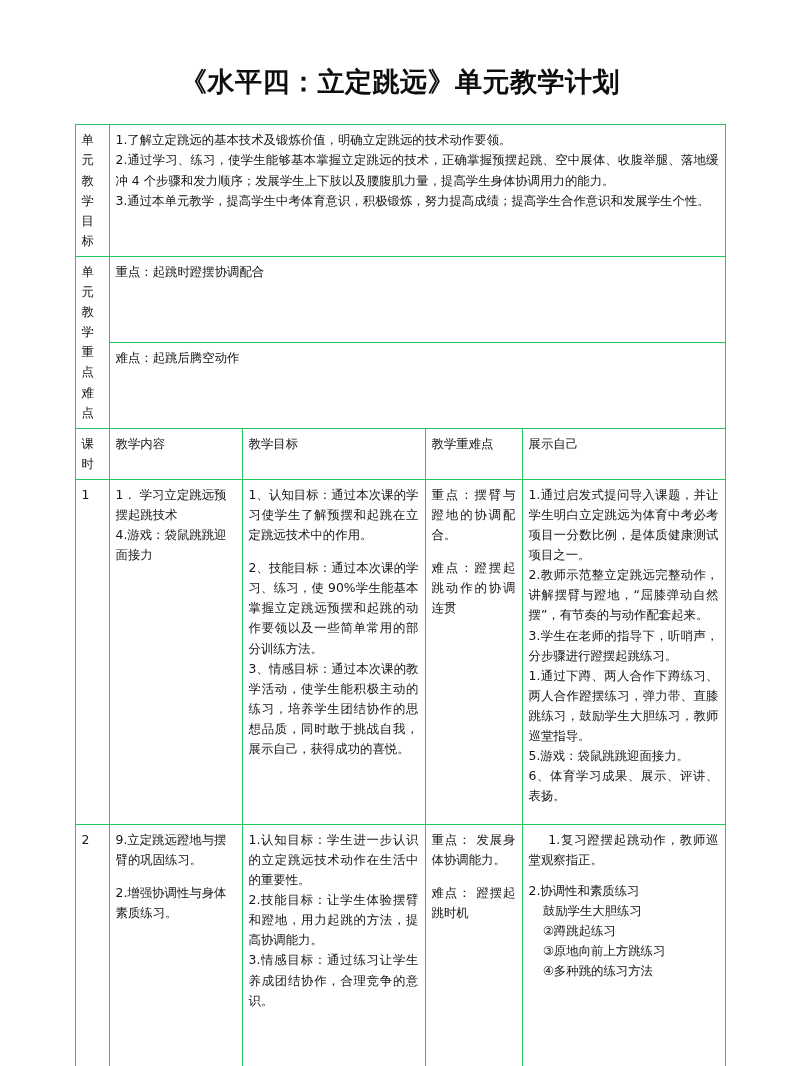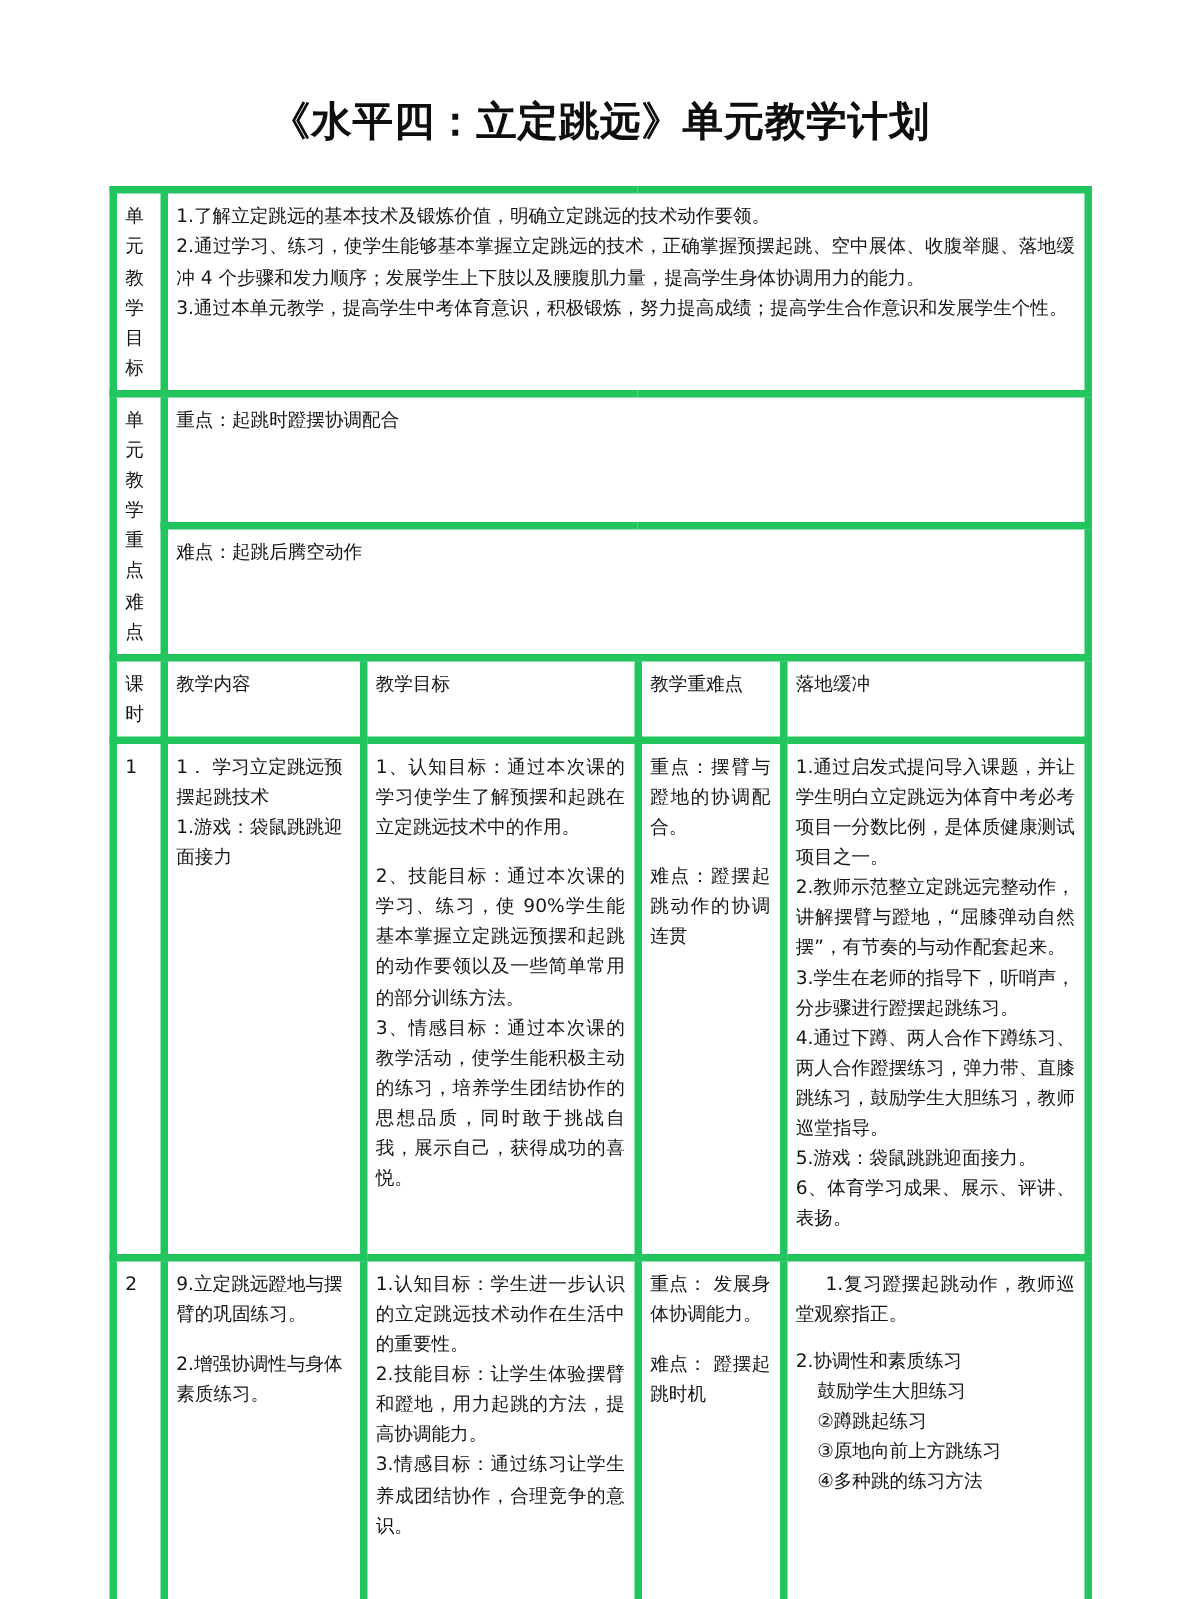--- a/index.html
+++ b/index.html
@@ -31,21 +31,21 @@
     padding: 66px 0 26px 0;
     line-height: 1.2;
   }
   table.plan {
     width: 650px;
     margin: 0 auto;
     border-collapse: collapse;
     table-layout: fixed;
   }
   table.plan td, table.plan th {
-    border: 5px solid #22c55e;
+    border: 1px solid #22c55e;
     vertical-align: top;
     padding: 5px 6px;
     font-size: 12.4px;
     line-height: 1.62;
     font-weight: normal;
     text-align: left;
   }
   .side-label {
     width: 34px;
     text-align: center;
@@ -139,45 +139,45 @@
       </tr>
       <tr>
         <td colspan="4" class="kd-cell">难点：起跳后腾空动作</td>
       </tr>
 
       <tr>
         <th class="colhead">课时</th>
         <th class="colhead">教学内容</th>
         <th class="colhead">教学目标</th>
         <th class="colhead">教学重难点</th>
-        <th class="colhead">落地缓冲</th>
+        <th class="colhead">展示自己</th>
       </tr>
 
       <tr class="row1">
         <td class="period">1</td>
         <td class="content">
           <p class="blk">1． 学习立定跳远预摆起跳技术</p>
-          <p class="blk">1.游戏：袋鼠跳跳迎面接力</p>
+          <p class="blk">4.游戏：袋鼠跳跳迎面接力</p>
         </td>
         <td class="goal">
           <p class="blk jy">1、认知目标：通过本次课的学习使学生了解预摆和起跳在立定跳远技术中的作用。</p>
           <div class="gap"></div>
           <p class="blk jy">2、技能目标：通过本次课的学习、练习，使 90%学生能基本掌握立定跳远预摆和起跳的动作要领以及一些简单常用的部分训练方法。</p>
           <p class="blk jy">3、情感目标：通过本次课的教学活动，使学生能积极主动的练习，培养学生团结协作的思想品质，同时敢于挑战自我，展示自己，获得成功的喜悦。</p>
         </td>
         <td class="focus">
           <p class="blk jy">重点：摆臂与蹬地的协调配合。</p>
           <div class="gap"></div>
           <p class="blk jy">难点：蹬摆起跳动作的协调连贯</p>
         </td>
         <td class="strategy">
           <p class="blk jy">1.通过启发式提问导入课题，并让学生明白立定跳远为体育中考必考项目一分数比例，是体质健康测试项目之一。</p>
           <p class="blk jy">2.教师示范整立定跳远完整动作，讲解摆臂与蹬地，“屈膝弹动自然摆”，有节奏的与动作配套起来。</p>
           <p class="blk jy">3.学生在老师的指导下，听哨声，分步骤进行蹬摆起跳练习。</p>
-          <p class="blk jy">4.通过下蹲、两人合作下蹲练习、两人合作蹬摆练习，弹力带、直膝跳练习，鼓励学生大胆练习，教师巡堂指导。</p>
+          <p class="blk jy">1.通过下蹲、两人合作下蹲练习、两人合作蹬摆练习，弹力带、直膝跳练习，鼓励学生大胆练习，教师巡堂指导。</p>
           <p class="blk jy">5.游戏：袋鼠跳跳迎面接力。</p>
           <p class="blk jy">6、体育学习成果、展示、评讲、表扬。</p>
         </td>
       </tr>
 
       <tr class="row2">
         <td class="period">2</td>
         <td class="content">
           <p class="blk">9.立定跳远蹬地与摆臂的巩固练习。</p>
           <div class="gap"></div>

